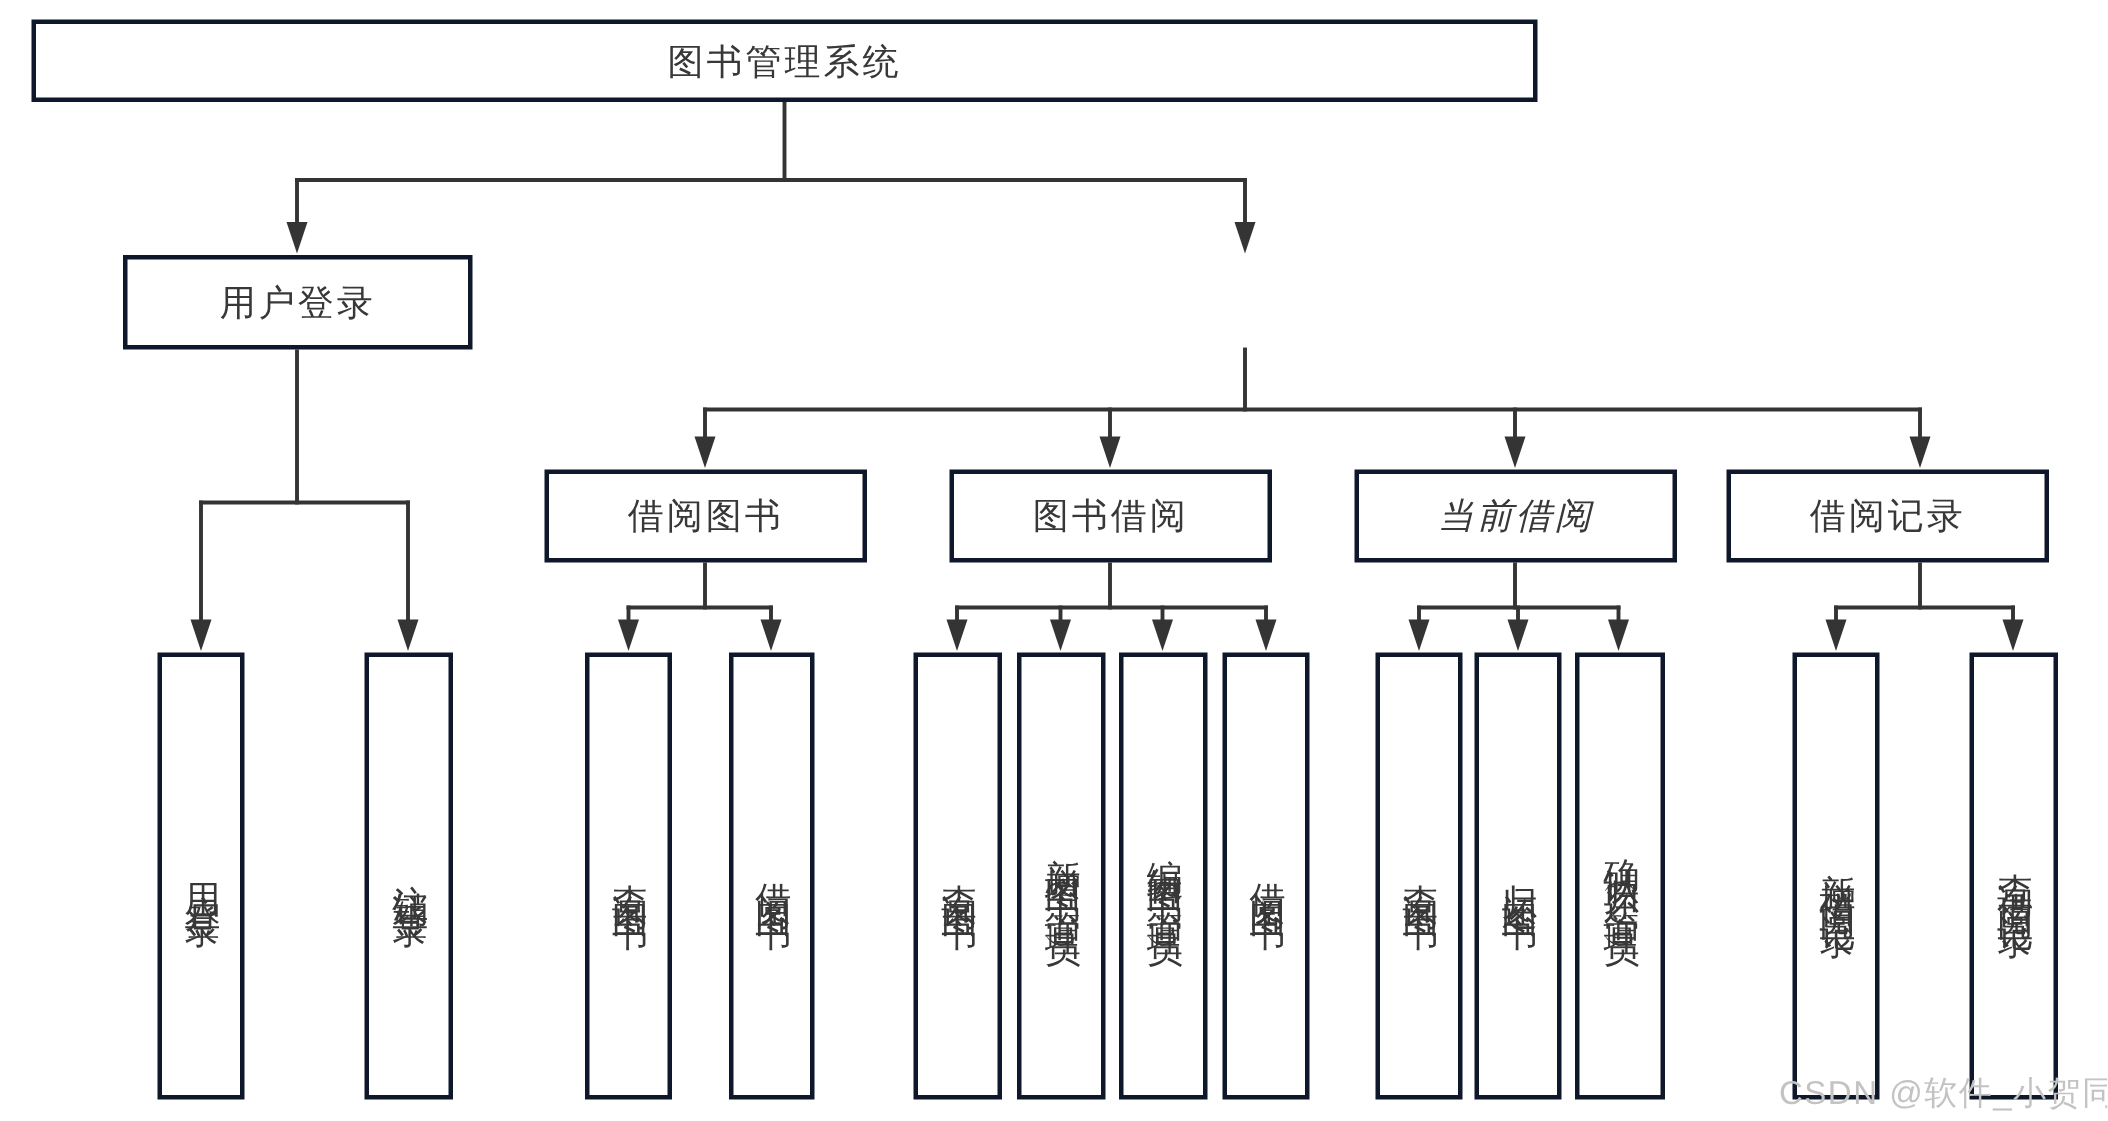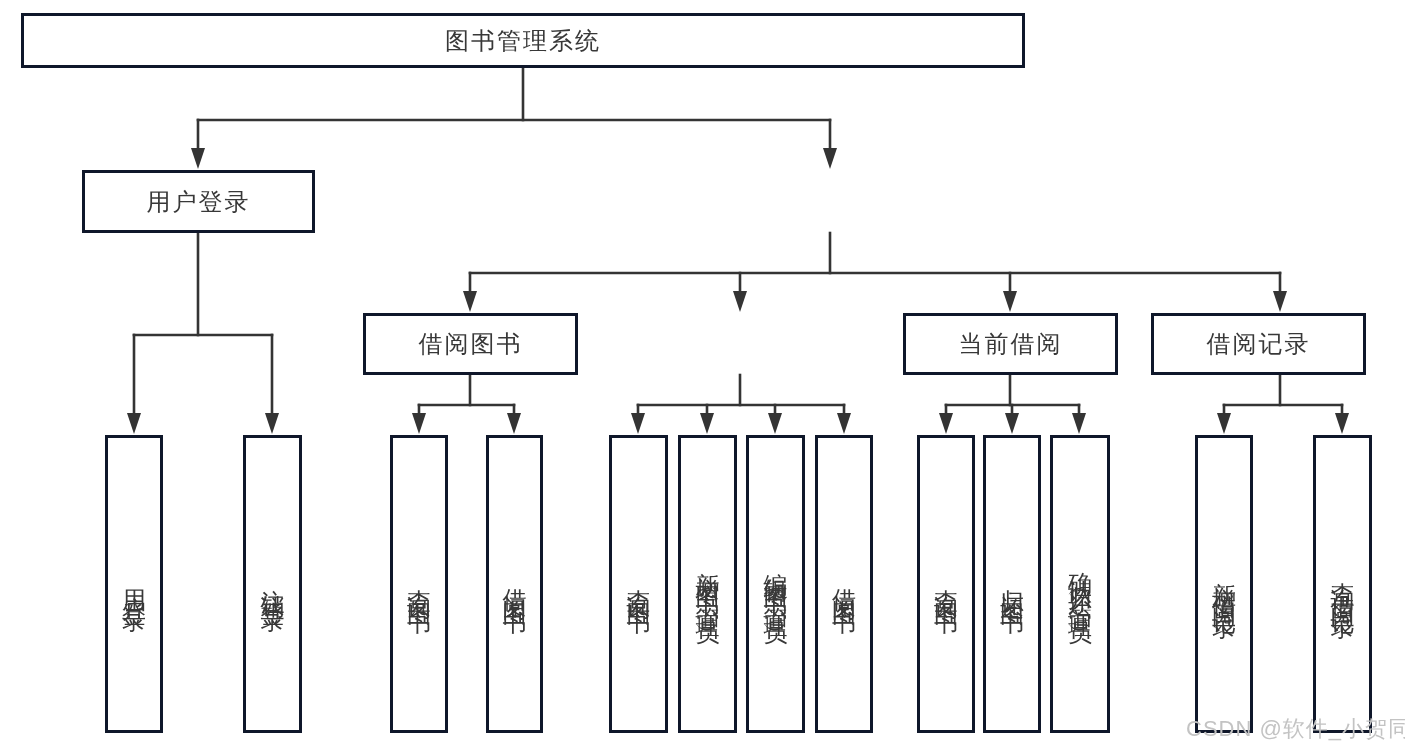--- a/index.html
+++ b/index.html
@@ -111,21 +111,22 @@
       <polygon points="1224,434 1217,413 1231,413"></polygon>
       <polygon points="1342,434 1335,413 1349,413"></polygon>
     </g>
   </svg>
 
   <div class="node" style="left:21px;top:13px;width:1004px;height:55px;">图书管理系统</div>
 
   <div class="node" style="left:82px;top:170px;width:233px;height:63px;">用户登录</div>
 
   <div class="node" style="left:363px;top:313px;width:215px;height:62px;">借阅图书</div>
-  <div class="node" style="left:903px;top:313px;width:215px;height:62px;">当前借阅</div>
+  <div class="node" style="left:633px;top:313px;width:215px;height:62px;">图书借阅</div>
+  <div class="node" style="left:903px;top:313px;width:215px;height:62px;font-style:italic;">当前借阅</div>
   <div class="node" style="left:1151px;top:313px;width:215px;height:62px;">借阅记录</div>
 
   <div class="node vnode" style="left:105px;top:435px;width:58px;height:298px;">用户登录</div>
   <div class="node vnode" style="left:243px;top:435px;width:59px;height:298px;">注销登录</div>
 
   <div class="node vnode" style="left:390px;top:435px;width:58px;height:298px;">查询图书</div>
   <div class="node vnode" style="left:486px;top:435px;width:57px;height:298px;">借阅图书</div>
 
   <div class="node vnode" style="left:609px;top:435px;width:59px;height:298px;">查询图书</div>
   <div class="node vnode" style="left:678px;top:435px;width:59px;height:298px;">新增图书（管理员）</div>

